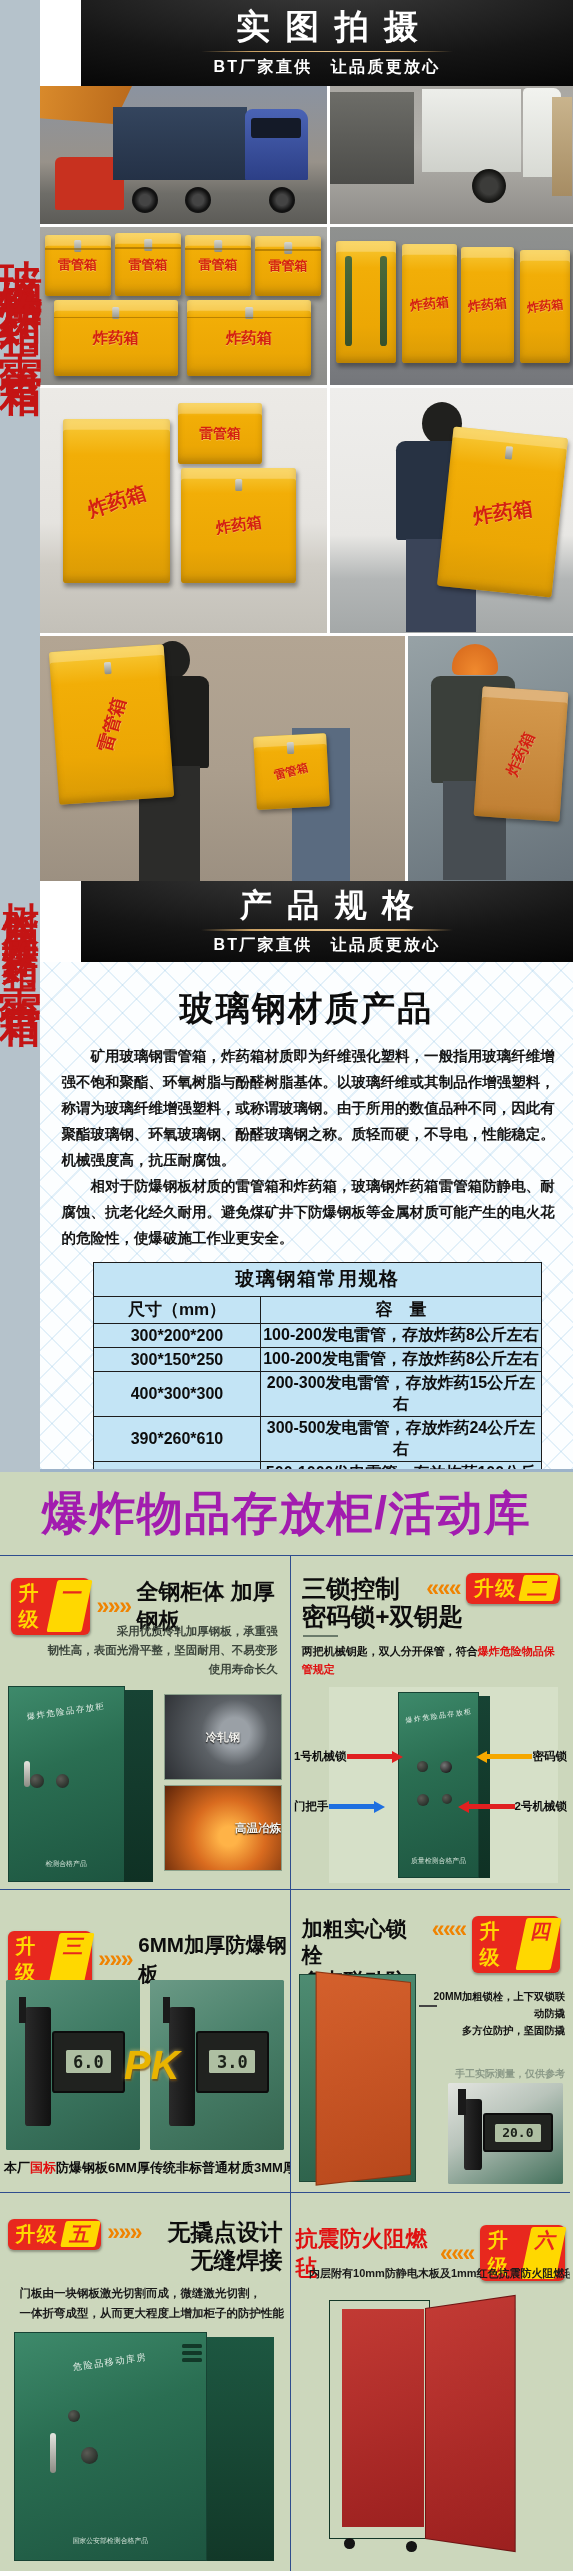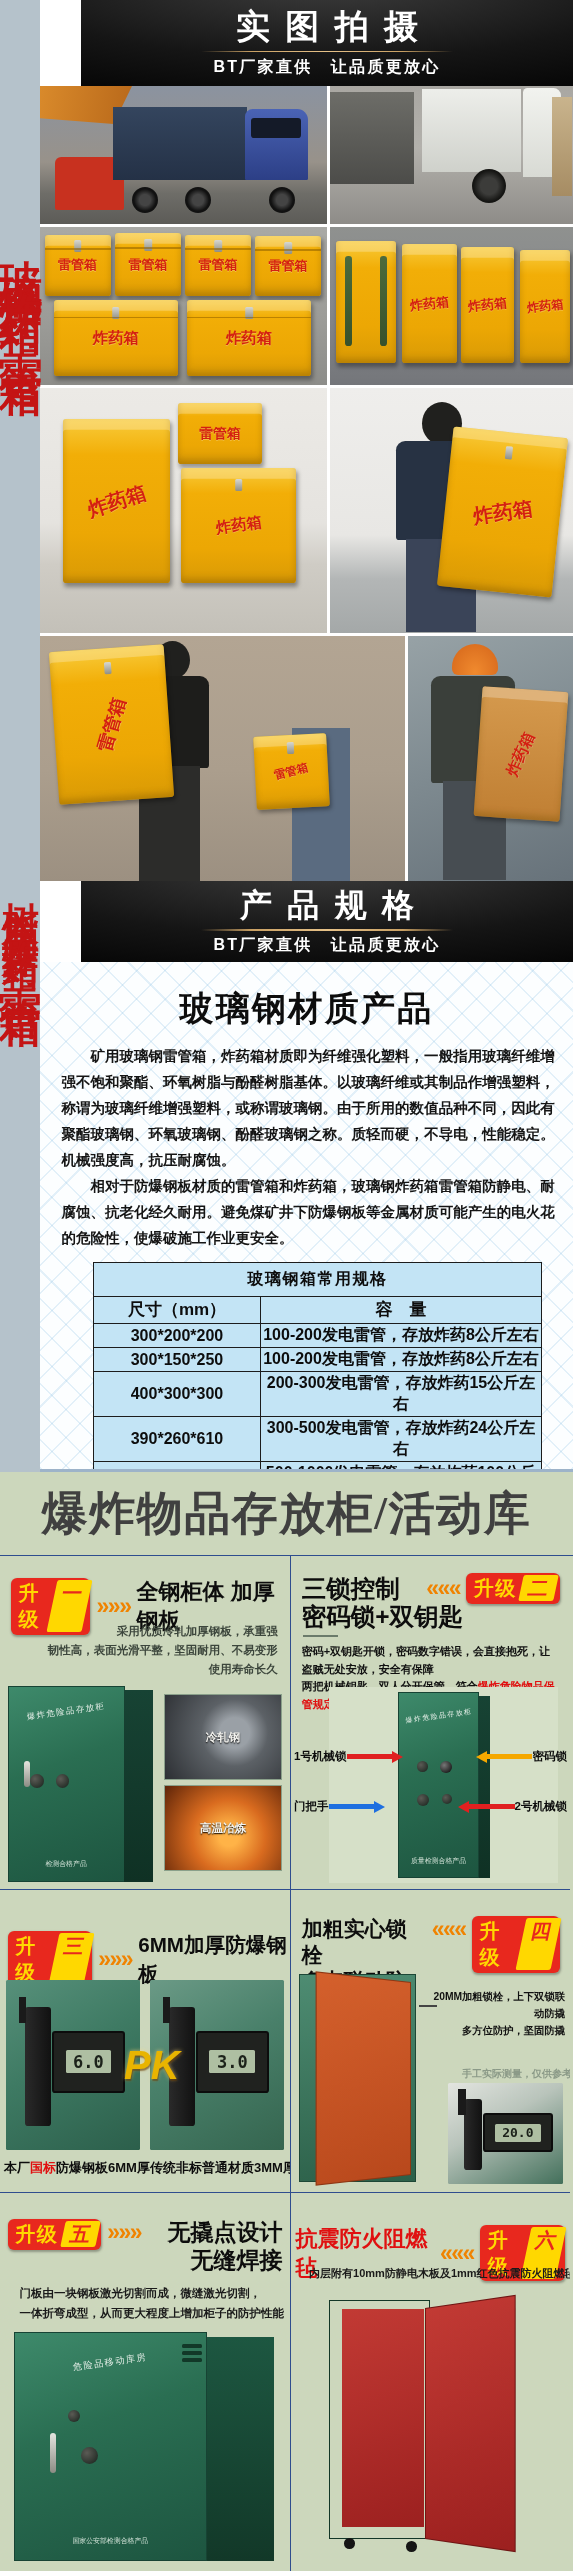--- a/index.html
+++ b/index.html
@@ -47,35 +47,35 @@
 
   
   .spec{position:relative;height:507px;background-color:#fcfeff;
         background-image:repeating-linear-gradient(45deg,rgba(125,185,225,.20) 0 1.5px,transparent 1.5px 20px),
                          repeating-linear-gradient(-45deg,rgba(125,185,225,.20) 0 1.5px,transparent 1.5px 20px);}
   .spec-title{padding-top:24px;text-align:center;font-size:34px;font-weight:900;letter-spacing:2.3px;color:#0d0d0d;}
   .spec-paras{margin:10.7px 18.3px 0 21.4px;font-size:14.5px;line-height:26px;font-weight:bold;color:#151515;text-align:justify;}
   .spec-paras p{margin:0;text-indent:2em;}
   .spec-table{margin:10.7px 0 0 53px;width:449px;border-collapse:collapse;border:1.5px solid #1c1c1c;background:#c3e4f5;}
   .spec-table td,.spec-table th{border:1.5px solid #1c1c1c;color:#0d0d0d;}
-  .spec-table .cap{font-size:16px;font-weight:900;text-align:center;height:31px;letter-spacing:1.5px;}
+  .spec-table .cap{font-size:19px;font-weight:900;text-align:center;height:31px;letter-spacing:1.5px;}
   .spec-table .colh{font-size:17px;font-weight:900;text-align:center;height:24.5px;}
   .spec-table .dr td{font-size:16px;font-weight:900;text-align:center;height:20px;}
   .spec-table .note td{font-size:13px;font-weight:normal;text-align:left;padding:3.1px 7.6px;line-height:17px;}
   .col-size{width:164px;}
   .banner{margin:7.6px 0 0 17px;width:466px;background:#2a8ce4;color:#fff;font-weight:bold;
           font-size:13.8px;line-height:20.6px;padding:4.6px 10.7px;text-align:left;}
   .banner .ind{text-indent:2em;display:block;}
 
   .blue-band{height:3.1px;background:#9db3c9;}
 
   
   .cab{position:relative;width:573px;background:#ccd7bc;}
   .cab-title{height:83px;display:flex;align-items:center;justify-content:center;
-             font-size:46px;font-weight:900;color:#404040;letter-spacing:1.5px;font-family:Liberation Serif, serif;}
+             font-size:46px;font-weight:900;color:#a21caf;letter-spacing:1.5px;}
   .cab-grid{display:grid;grid-template-columns:291px 279px;grid-template-rows:333px 303px 379px;
             border-top:1.5px solid #2e4d8e;}
   .cell{position:relative;overflow:hidden;}
   .cell.l{border-right:1.5px solid #2e4d8e;}
   .row2{border-top:1.5px solid #2e4d8e;}
 
   
   .badge{display:inline-flex;align-items:stretch;background:#e8281e;border-radius:6.1px;padding:2.3px 3.1px;
          box-shadow:0.8px 1.5px 2.3px rgba(0,0,0,.3);}
   .badge .bl{color:#ffd800;font-weight:900;font-size:20px;padding:0 4.6px;line-height:26px;letter-spacing:1.5px;}
@@ -363,39 +363,38 @@
             <span class="knob" style="left:47px;top:45%;width:13.8px;height:13.8px;"></span>
             <span class="hndl" style="left:15.3px;top:38%;height:26px;"></span>
             <span class="bottxt">检测合格产品</span>
           </div>
           <div class="side" style="width:29px;"></div>
         </div>
 
         <div class="smallshot" style="left:164px;top:138px;width:116px;height:84px;background:radial-gradient(circle at 60% 45%,#9aa0a6 0 18%,#5c6166 40%,#2c2f33 100%);">
           <span class="slab">冷轧钢</span>
         </div>
-        <div class="smallshot" style="left:164px;top:229px;width:116px;height:84px;background:radial-gradient(circle at 55% 60%,#ffb347 0 12%,#d96b1f 45%,#5e2408 100%);">
+        <div class="smallshot" style="left:164px;top:229px;width:116px;height:84px;background:radial-gradient(circle at 55% 60%,#ffb347 0 12%,#d96b1f 45%,#5e2408 100%);justify-content:flex-end;">
           <span class="slab">高温冶炼</span>
         </div>
       </div>
 
       <div class="cell">
         <div class="hdrline" style="position:absolute;left:10.7px;top:17px;width:258px;">
           <span class="up-head">三锁控制</span>
           <span style="flex:1;"></span>
           <span class="chev">«««</span>
           <span class="badge">
             <span class="bl">升级</span>
             <span class="bn">二</span>
           </span>
         </div>
         <div class="up-head" style="position:absolute;left:10.7px;top:46px;">密码锁+双钥匙</div>
         <div style="position:absolute;left:12.2px;top:79px;width:35px;height:1.5px;background:#6b7b6b;"></div>
         <div style="position:absolute;left:10.7px;top:87px;width:258px;font-size:11px;line-height:17.6px;font-weight:900;color:#111;">
-          <div>密码+双钥匙开锁，密码数字错误，会直接抱死，让盗贼无处安放，安全有保障</div>
           <div>
             <span>两把机械钥匙，双人分开保管，符合</span><span class="red">爆炸危险物品保管规定</span>
           </div>
         </div>
         <div class="innerpanel" style="left:38px;top:131px;width:229px;height:196px;"></div>
         <div class="gcab" style="left:107px;top:136px;width:92px;height:186px;">
           <div class="face" style="width:79px;">
             <span class="arc" style="font-size:6.9px;">爆炸危险品存放柜</span>
             <span class="knob" style="left:18.3px;top:37%;width:10.7px;height:10.7px;"></span>
             <span class="knob" style="left:41px;top:37%;width:12.2px;height:12.2px;background:radial-gradient(circle at 35% 35%,#777,#000);"></span>
@@ -472,21 +471,21 @@
           </span>
         </div>
 
         <div style="position:absolute;left:7.6px;top:84px;width:115px;height:206px;background:linear-gradient(170deg,#4e8c72,#2c6049);border:1.5px solid #1d4736;"></div>
         <div class="door-orange" style="left:26px;top:92px;width:92px;height:191px;"></div>
         <div style="position:absolute;left:128px;top:115px;width:18.3px;height:1.5px;background:#444;"></div>
         <div style="position:absolute;left:136px;top:98px;width:138px;font-size:10.3px;line-height:17px;font-weight:900;color:#111;text-align:right;">
           <div>20MM加粗锁栓，上下双锁联动防撬</div>
           <div>多方位防护，坚固防撬</div>
         </div>
-        <div class="capt graycap" style="left:164px;top:177px;margin-left:7px;">手工实际测量，仅供参考</div>
+        <div class="capt graycap" style="left:164px;top:177px;">手工实际测量，仅供参考</div>
         <div class="cphoto" style="left:157px;top:193px;width:115px;height:101px;background:linear-gradient(150deg,#e3e5e0 0%,#b9c4bb 40%,#43705b 100%);">
           <div class="cal" style="width:18.3px;">
               <span class="jaw"></span>
             </div>
           <div class="lcd" style="left:30%;width:58%;">
               <span class="num" style="font-size:13px;">20.0</span>
             </div>
         </div>
       </div>
 

